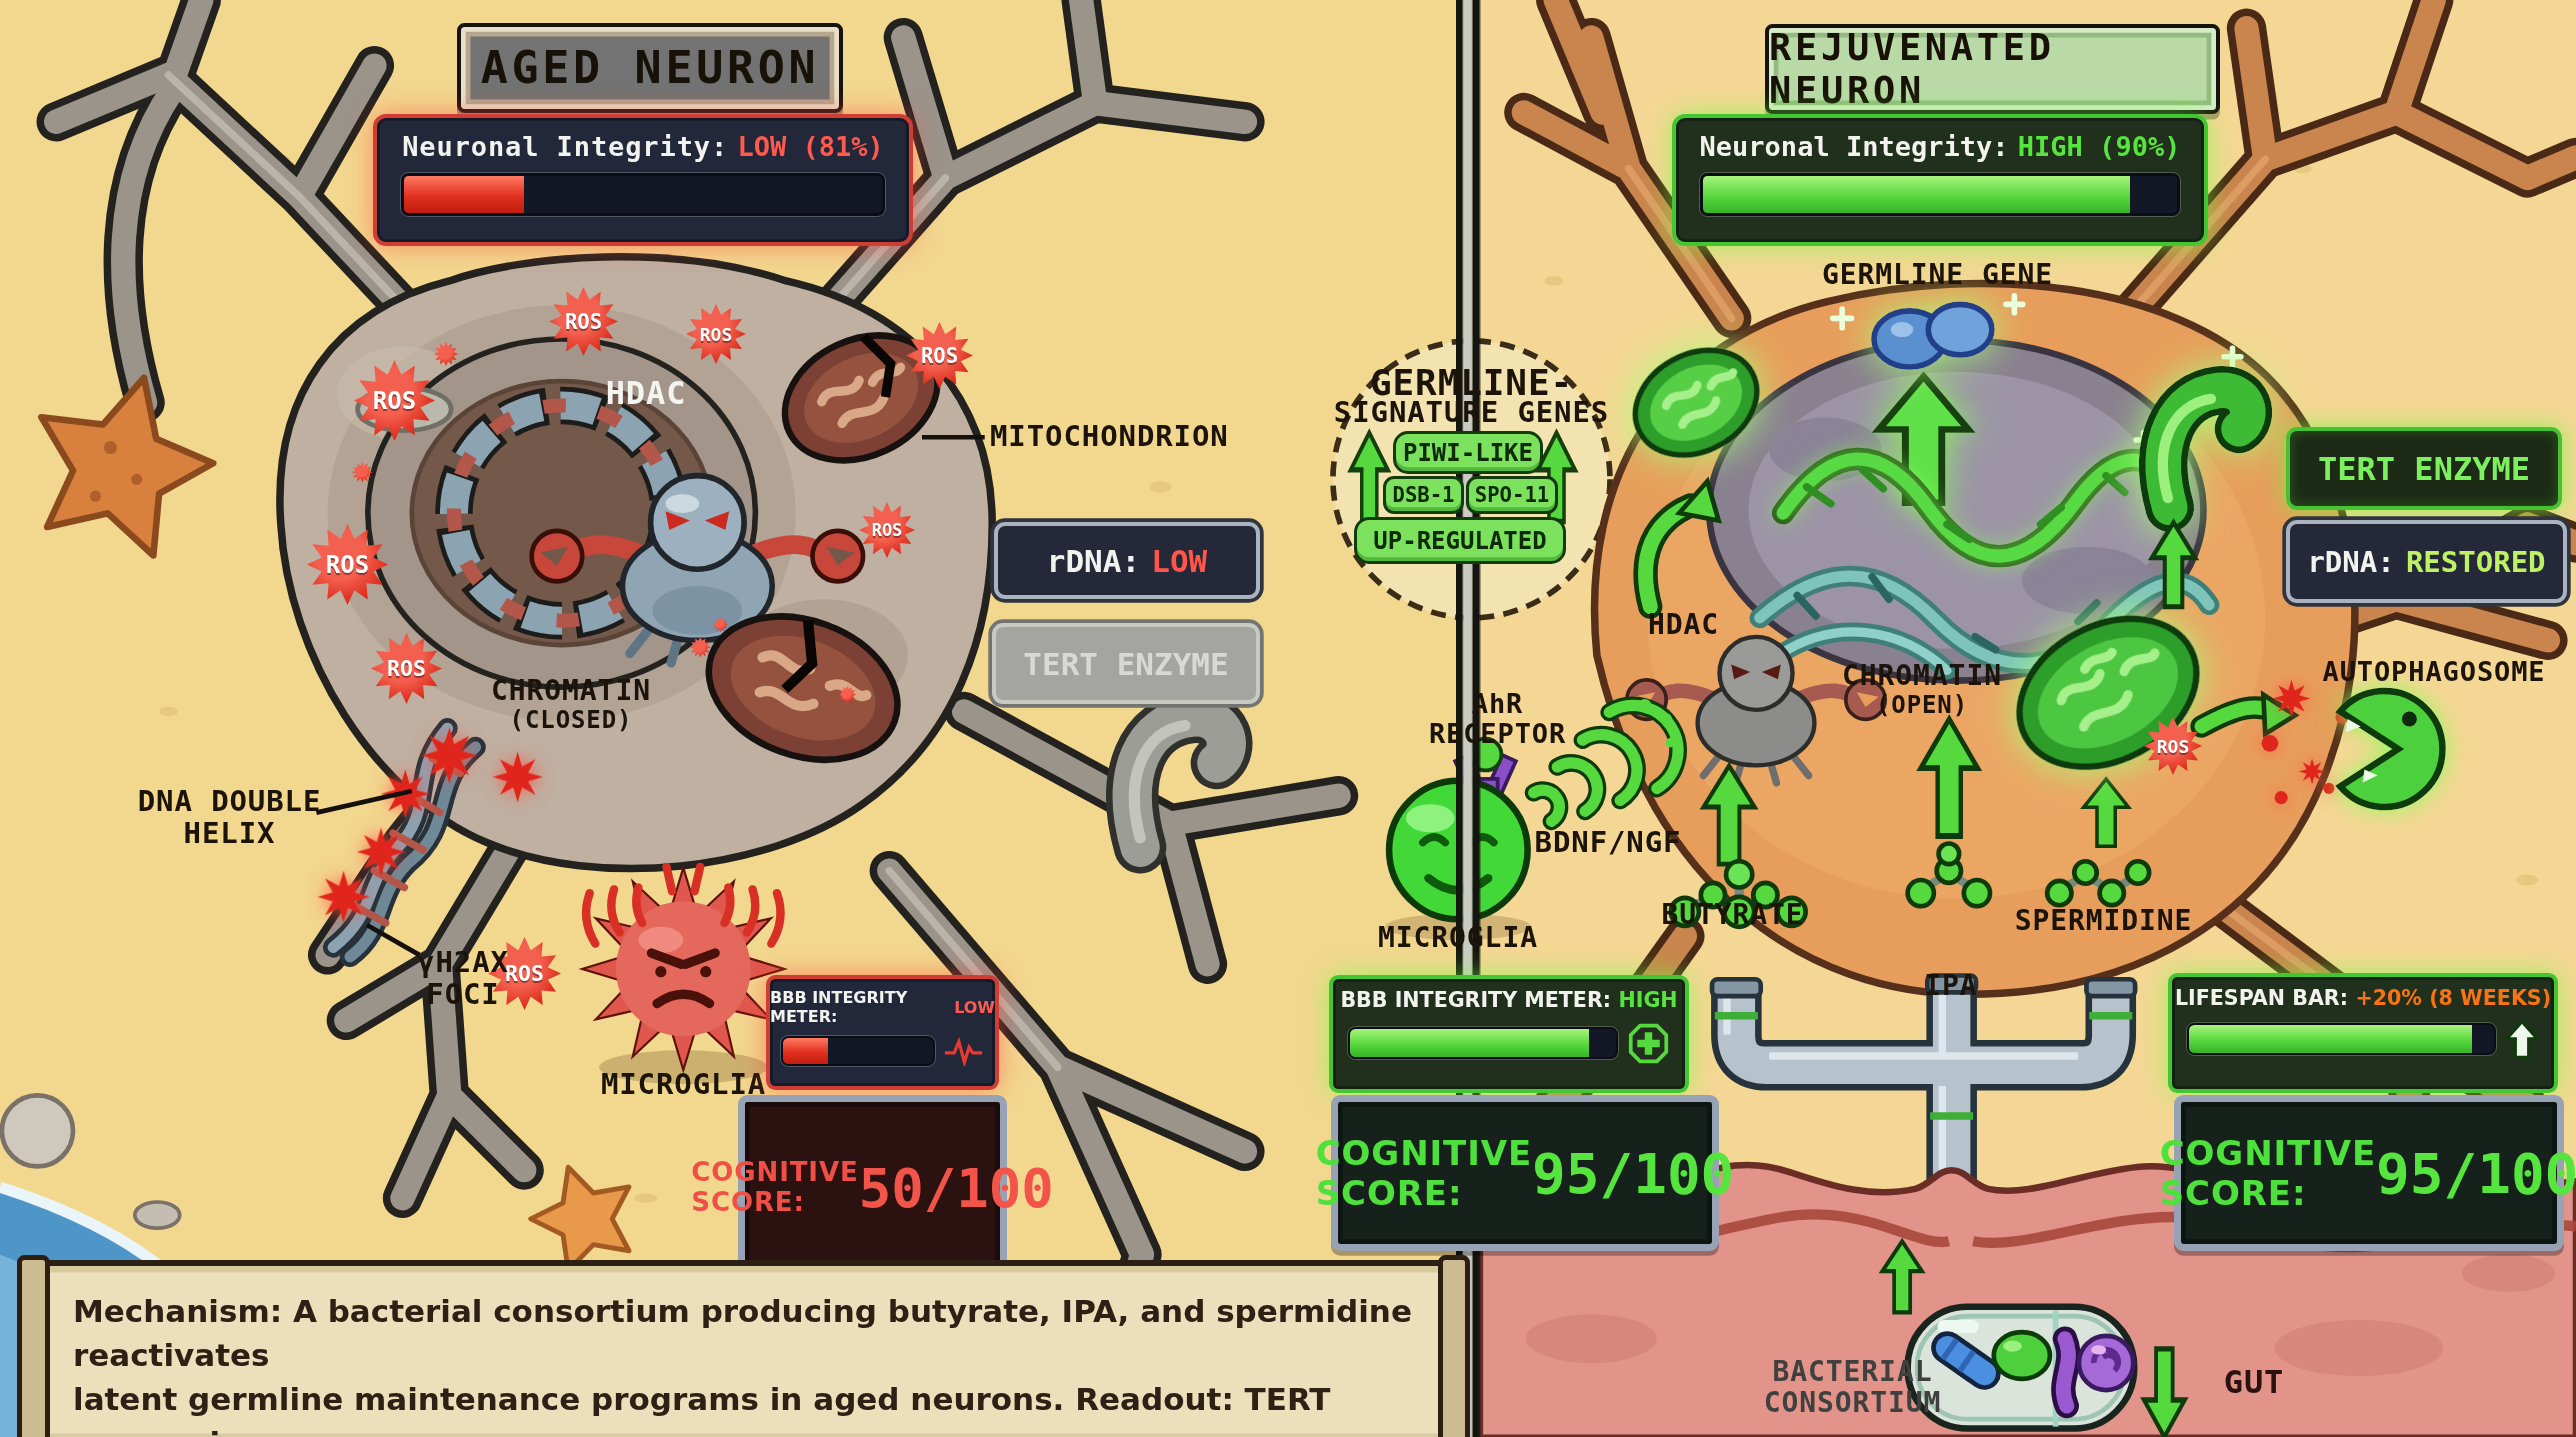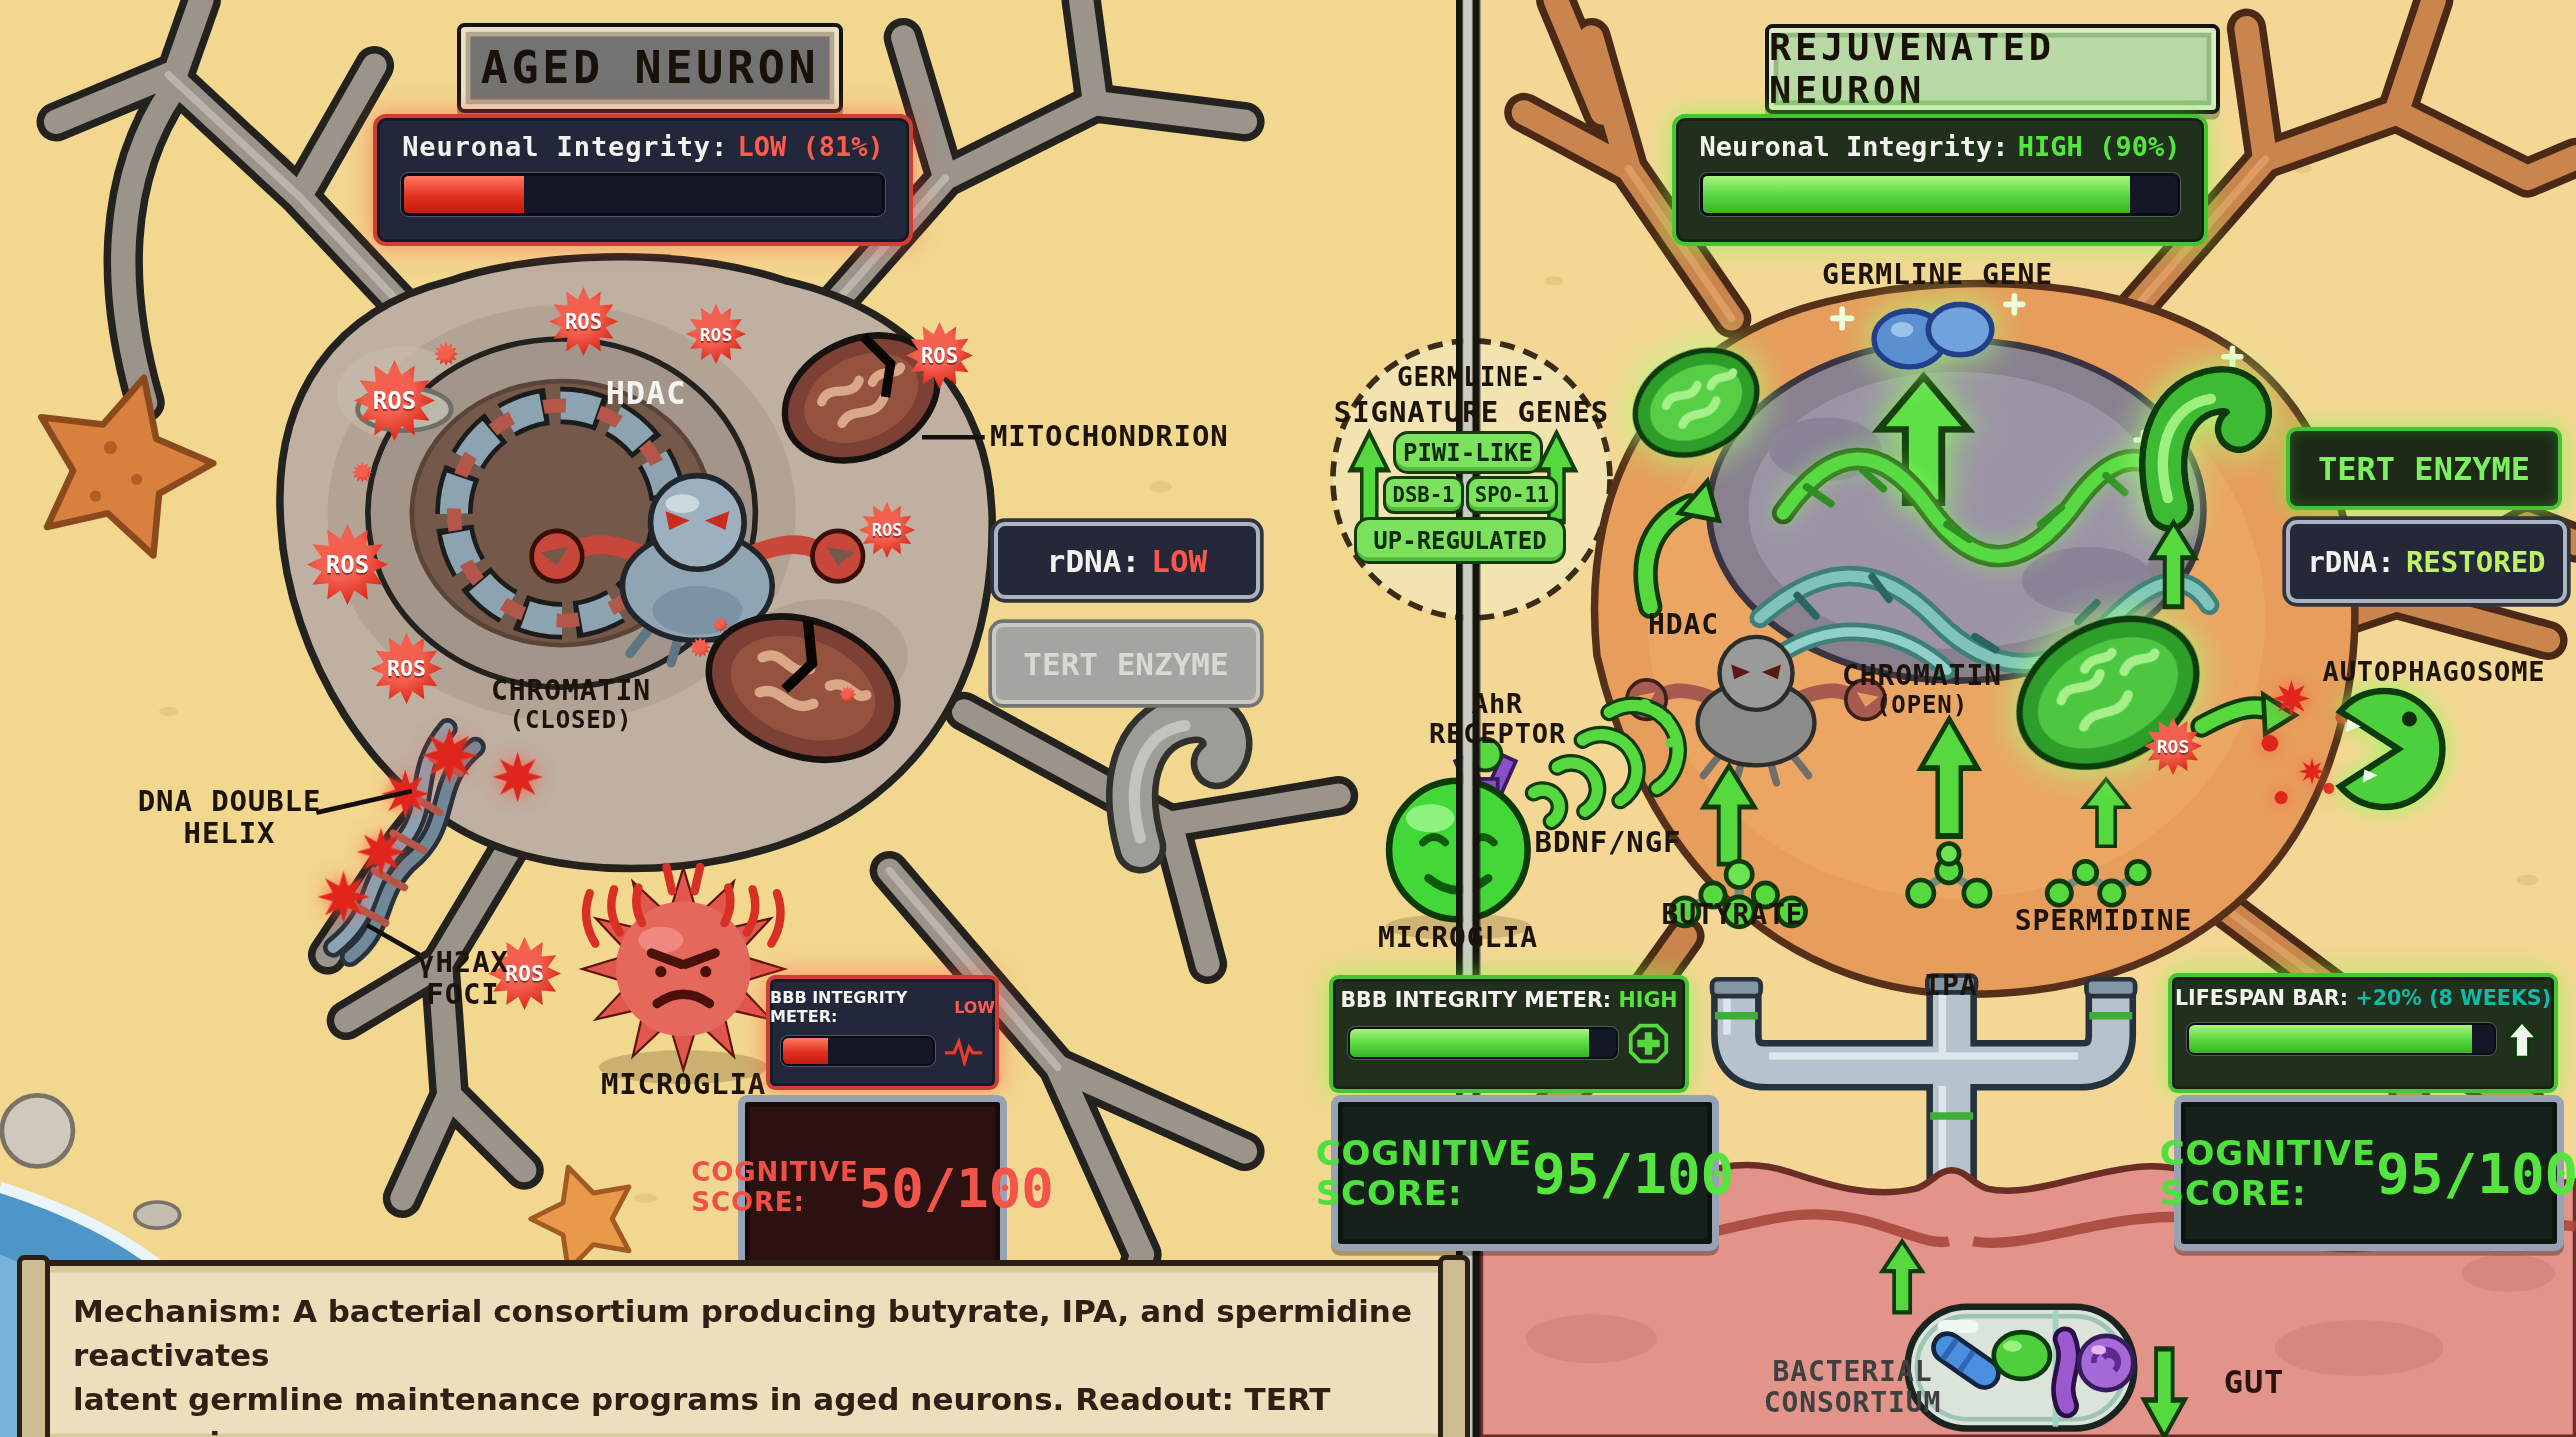--- a/index.html
+++ b/index.html
@@ -560,21 +560,21 @@
   </div>
   <div class="track" style="margin:11.2px 24px 0;height:37px;">
     <div class="fill green" style="width: 90%;"></div>
   </div>
 </div>
 
 <div class="lbl" style="left:1816px;top:260px;width:243px;font-size:28px;">
   <span>GERMLINE GENE</span>
 </div>
 
-<div class="lbl" style="left:1359px;top:363px;width:225px;font-size:26px;">
+<div class="lbl" style="left:1359px;top:363px;width:225px;font-size:36px;">
   <div>GERMLINE-</div>
 </div>
 <div class="lbl" style="left:1329px;top:397px;width:285px;font-size:29px;">
   <div>SIGNATURE GENES</div>
 </div>
 <div class="gbadge" style="left:1393px;top:431px;width:144px;height:37px;font-size:24px;">
   <span>PIWI-LIKE</span>
 </div>
 <div class="gbadge" style="left:1383px;top:476px;width:75px;height:32px;font-size:20.6px;border-radius:11.2px;">
   <span>DSB-1</span>
@@ -647,21 +647,21 @@
 </div>
 
 <div class="cog green" style="left:1331px;top:1095px;width:374px;height:142px;">
   <div class="coglbl" style="color:#4ee03c;font-size:34px;">COGNITIVE SCORE:</div>
   <div class="v" style="color:#55e53e;font-size:56px;margin-top:1.9px;">95/100</div>
 </div>
 
 <div class="meter green" style="left:2168px;top:973px;width:382px;height:112px;border-radius:9.4px;">
   <div class="row meterlbl" style="margin-top:9.4px;font-size:20.6px;gap:7.5px;">
     <span style="color:#f2f2ee;">LIFESPAN BAR:</span>
-    <span style="color:#14b8a6;">+20% (8 WEEKS)</span>
+    <span style="color:#f97316;">+20% (8 WEEKS)</span>
   </div>
   <div style="display:flex;align-items:center;gap:9.4px;margin:9.4px 15px 0;">
     <div class="track" style="height:28px;flex:1;border-width:2.8px;">
       <div class="fill green" style="width: 93%;"></div>
     </div>
     <svg width="34" height="39" viewBox="0 0 36 42">
       <polygon points="18,2 34,20 25,20 25,40 11,40 11,20 2,20" fill="#eef6ee" stroke="#0d3a0a" stroke-width="3"></polygon>
     </svg>
   </div>
 </div>

